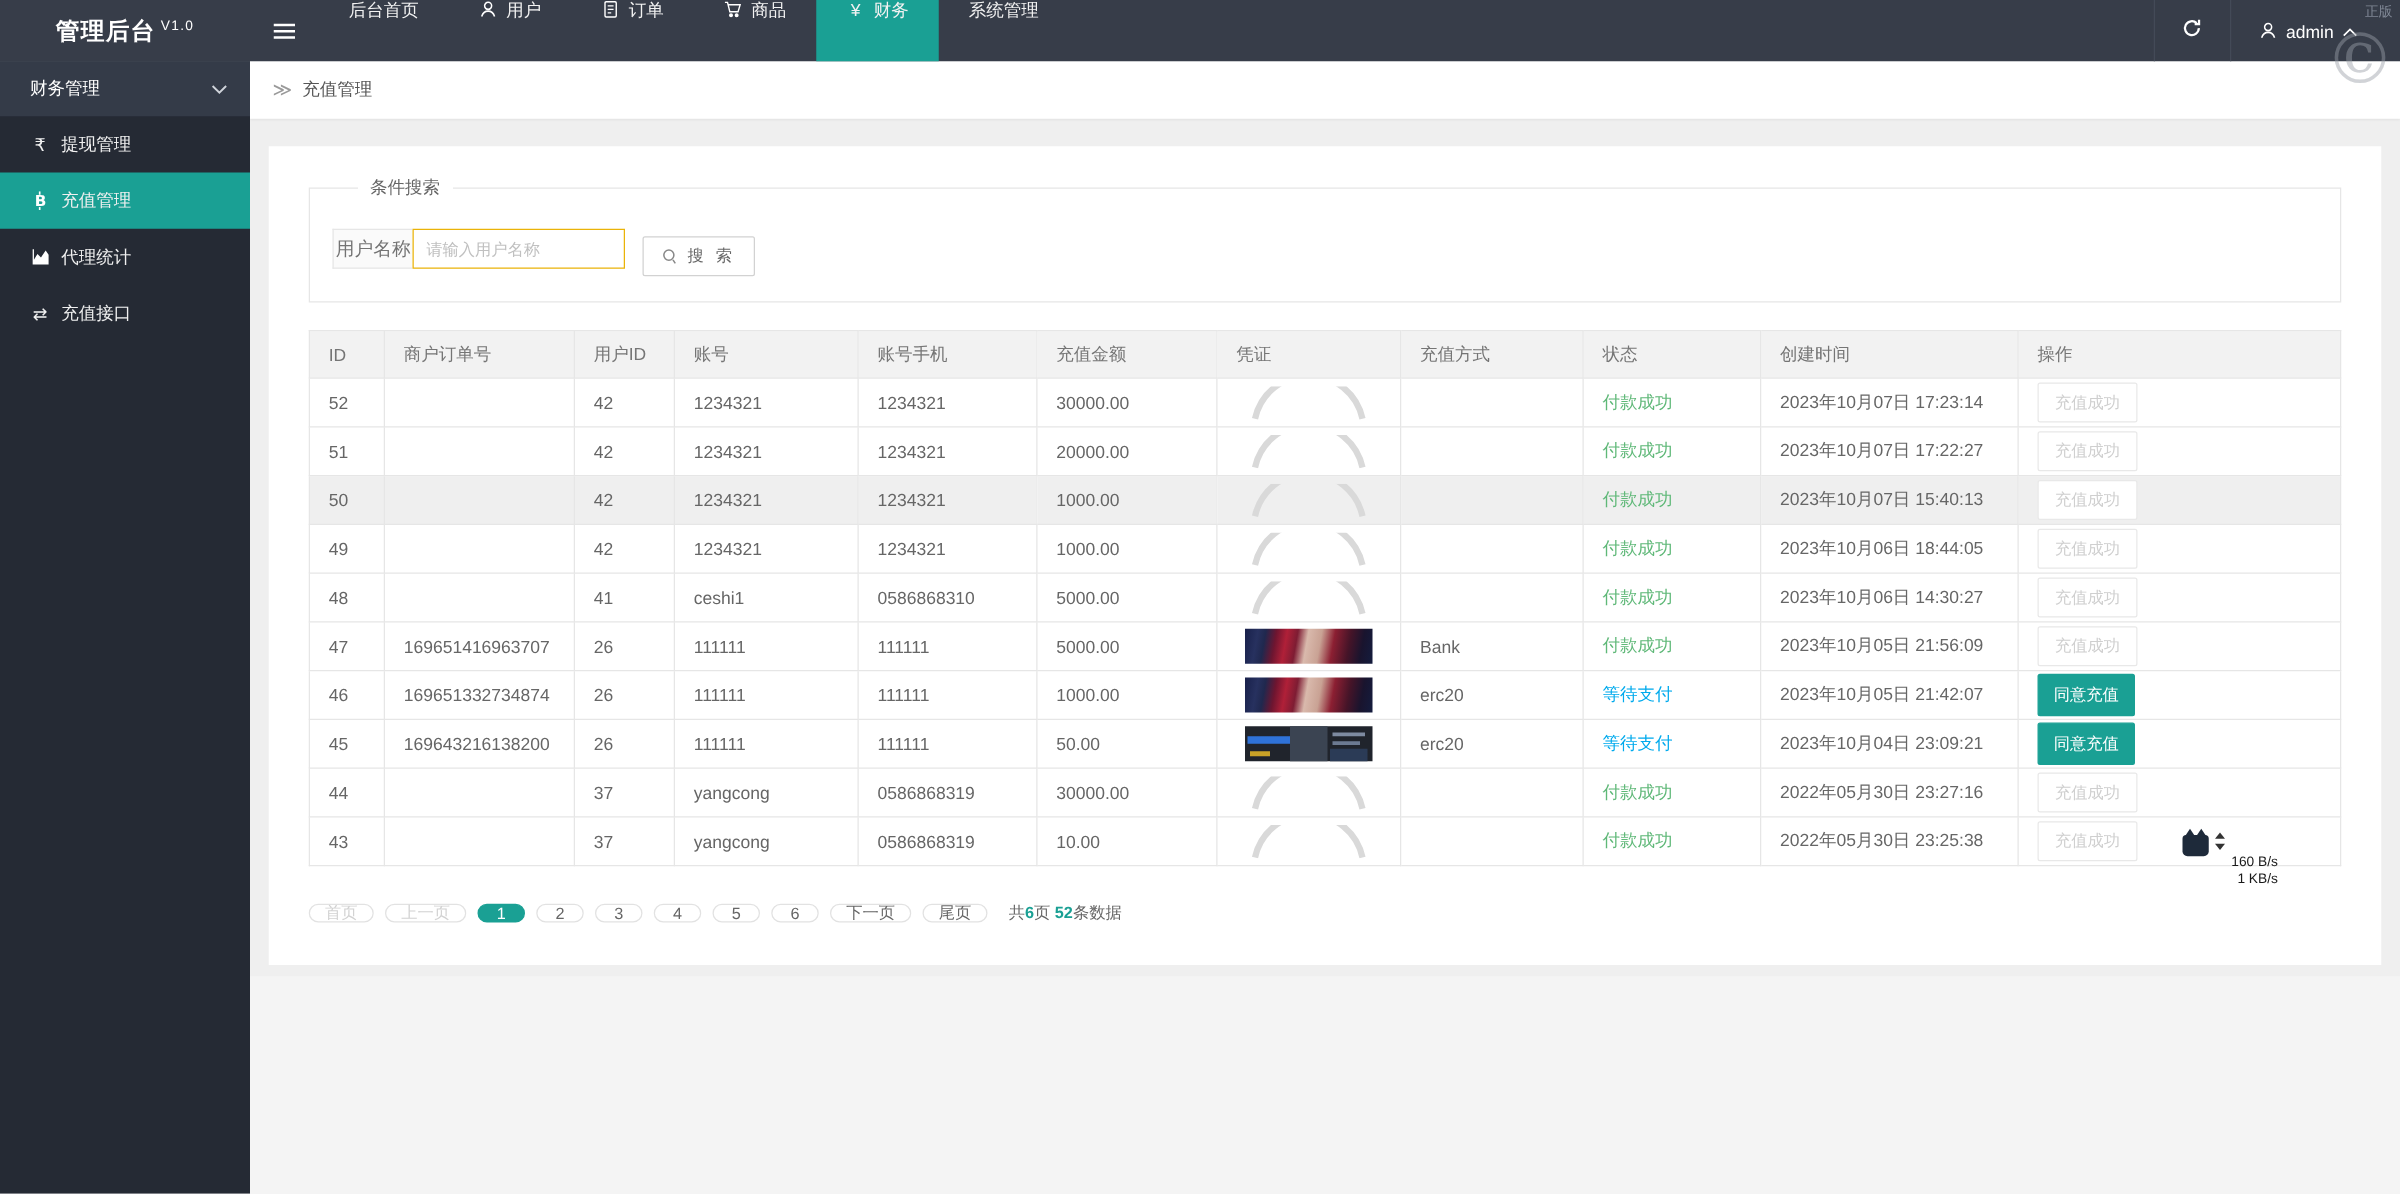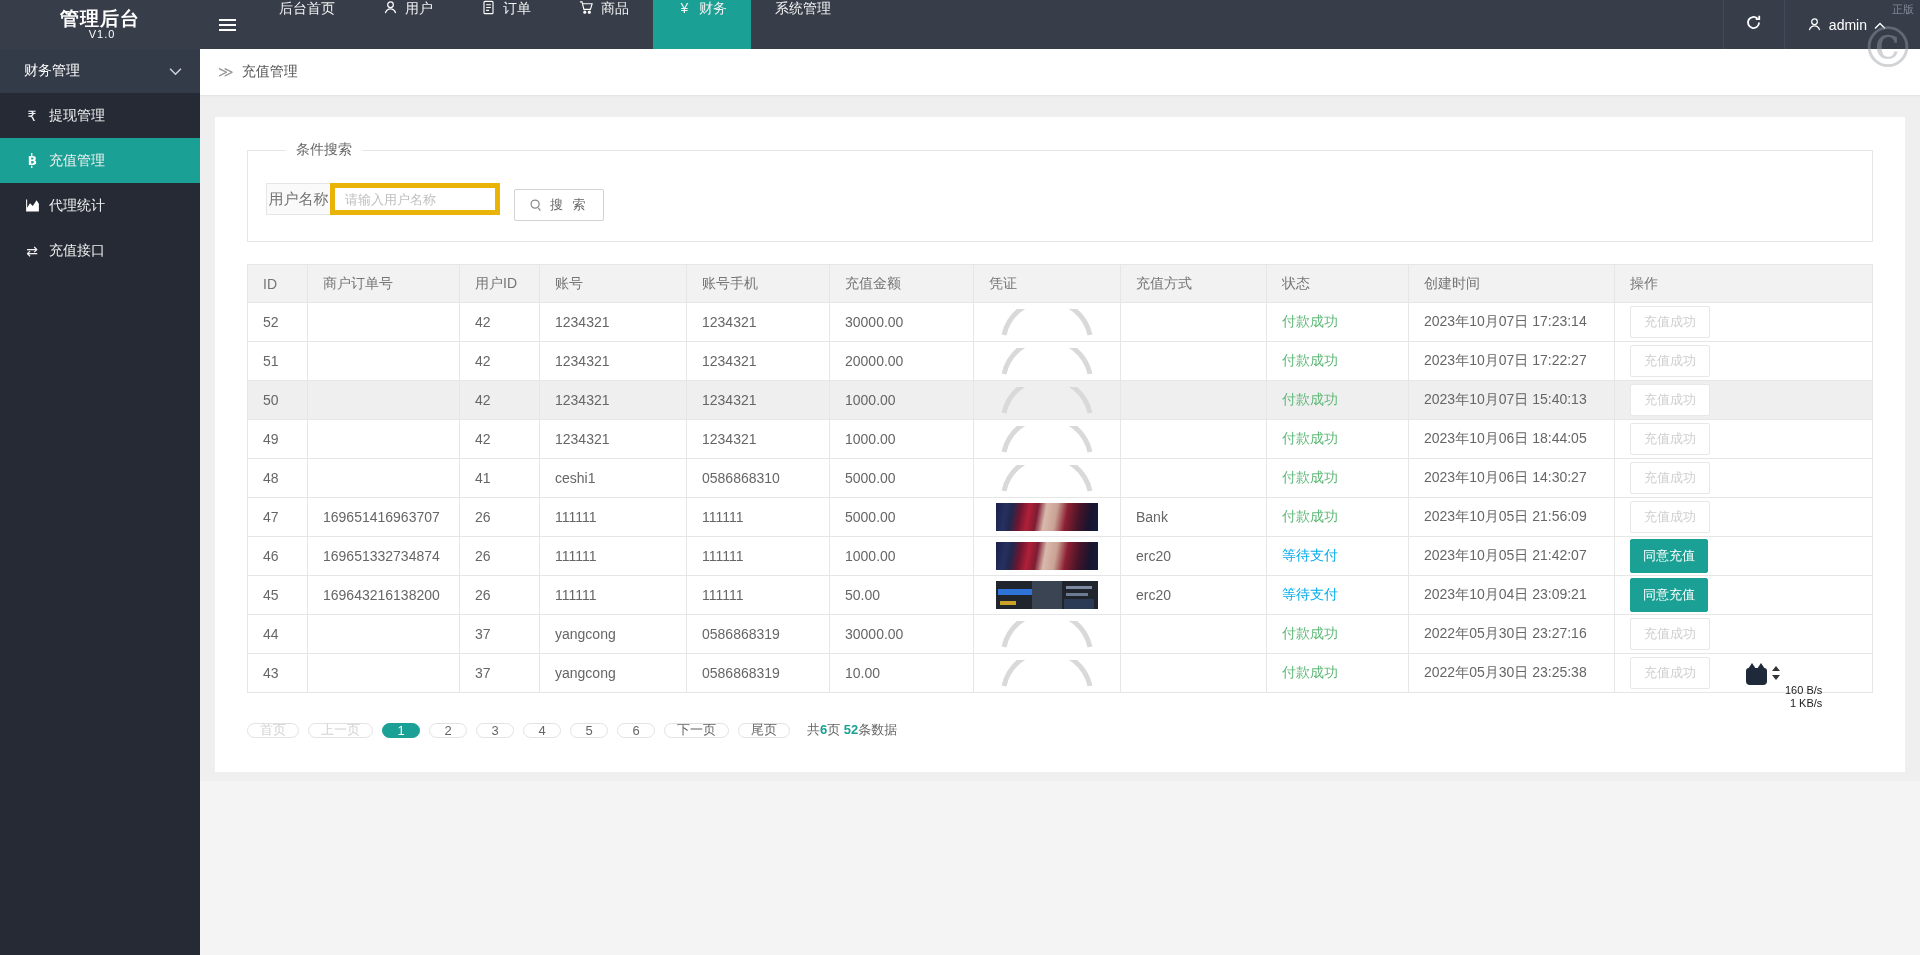--- a/index.html
+++ b/index.html
@@ -4,21 +4,21 @@
 <style>
   * { margin:0; padding:0; box-sizing:border-box; }
   html,body { width:1920px; height:955px; overflow:hidden;
     font-family:"Liberation Sans","DejaVu Sans",sans-serif; background:#f4f4f4; }
   body { position:relative; }
 
   
   .navbar { position:absolute; left:0; top:0; width:1920px; height:49px;
     background:#373d49; display:flex; align-items:stretch; color:#fff; z-index:5; }
   .logo { width:200px; display:flex; align-items:center; justify-content:center;
-    font-size:19px; font-weight:bold; letter-spacing:1px;flex-direction:column; }
+    font-size:19px; font-weight:bold; letter-spacing:1px; }
   .logo sup { font-size:11px; font-weight:normal; margin-left:4px; transform:translateY(-4px); }
   .hamburger { width:55px; display:flex; align-items:center; justify-content:center; cursor:pointer; }
   .hamburger .bars { width:17px; }
   .hamburger .bars i { display:block; height:2px; background:#fff; margin:3px 0; }
   .nav-items { display:flex; align-items:stretch; }
   .nav-item { display:flex; gap:7px; padding:0 24px; font-size:14px;
     cursor:pointer; color:#f2f2f2; }
   .nav-item.active { background:#1aa094; }
   .nav-icon { display:inline-flex; width:15px; height:15px; align-items:center; justify-content:center; }
   .nav-icon svg { width:15px; height:15px; }
@@ -60,21 +60,21 @@
   .card { background:#fff; height:655px; padding:24px 32px; }
 
   
   fieldset.search-field { border:1px solid #e6e6e6; padding:18px 18px 20px 18px; }
   fieldset.search-field legend { margin-left:20px; padding:0 10px; font-size:14px; color:#666; }
   .form-row { display:flex; align-items:center; }
   .input-group { display:flex; }
   .input-label { width:64px; height:32px; background:#fafafa; border:1px solid #e6e6e6;
     border-right:none; display:flex; align-items:center; justify-content:center;
     font-size:15px; color:#737373; }
-  .text-input { width:170px; height:32px; border:5px solid #eab308; padding:0 10px;
+  .text-input { width:170px; height:32px; border:1px solid #eab308; padding:0 10px;
     font-size:13px; color:#333; outline:none; }
   .text-input::placeholder { color:#c0c0c0; }
   .search-btn { margin-left:14px; height:32px; padding:0 14px; background:#fff;
     border:1px solid #d2d2d2; border-radius:2px; display:flex; align-items:center; gap:6px;
     font-size:13px; color:#666; cursor:pointer; letter-spacing:3px;margin-top:12px; }
   .search-btn svg { width:15px; height:15px; }
 
   
   table.data-table { width:100%; border-collapse:collapse; table-layout:fixed;
     margin-top:22px; font-size:14px; color:#666; }

